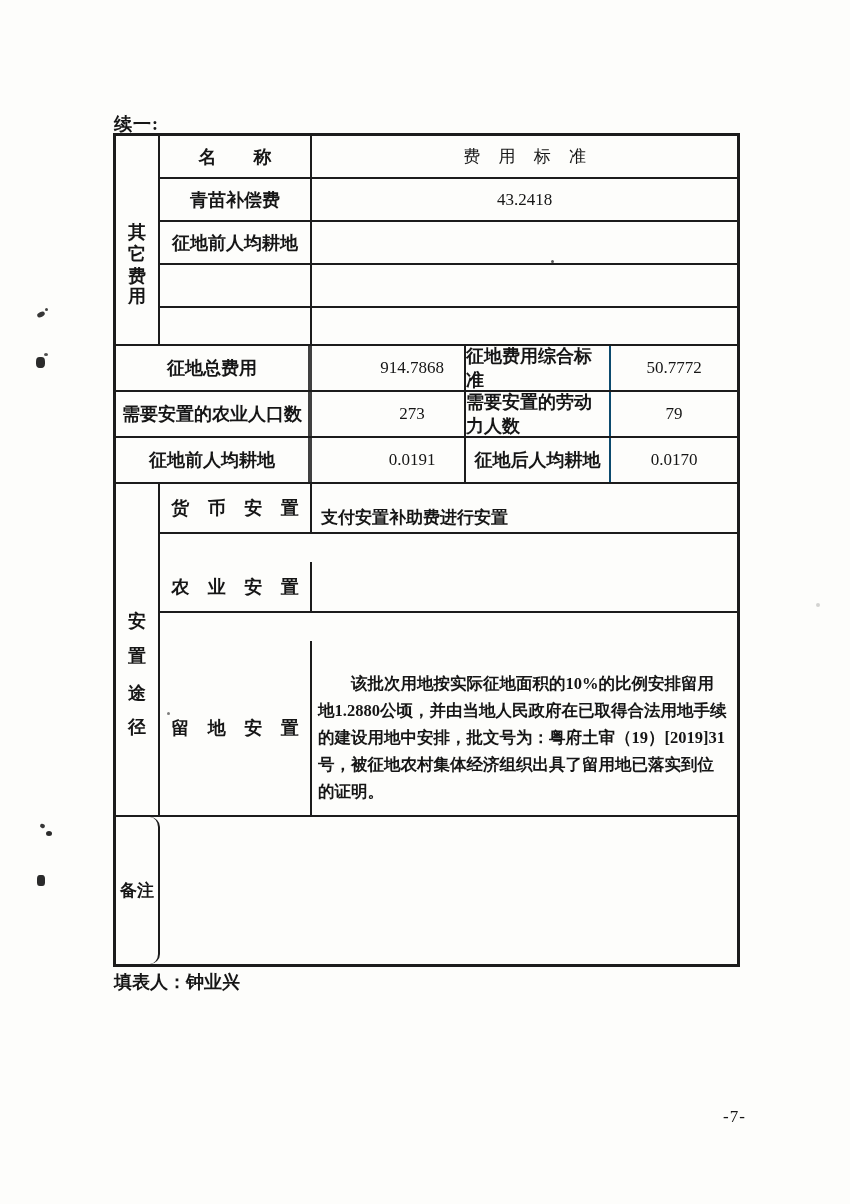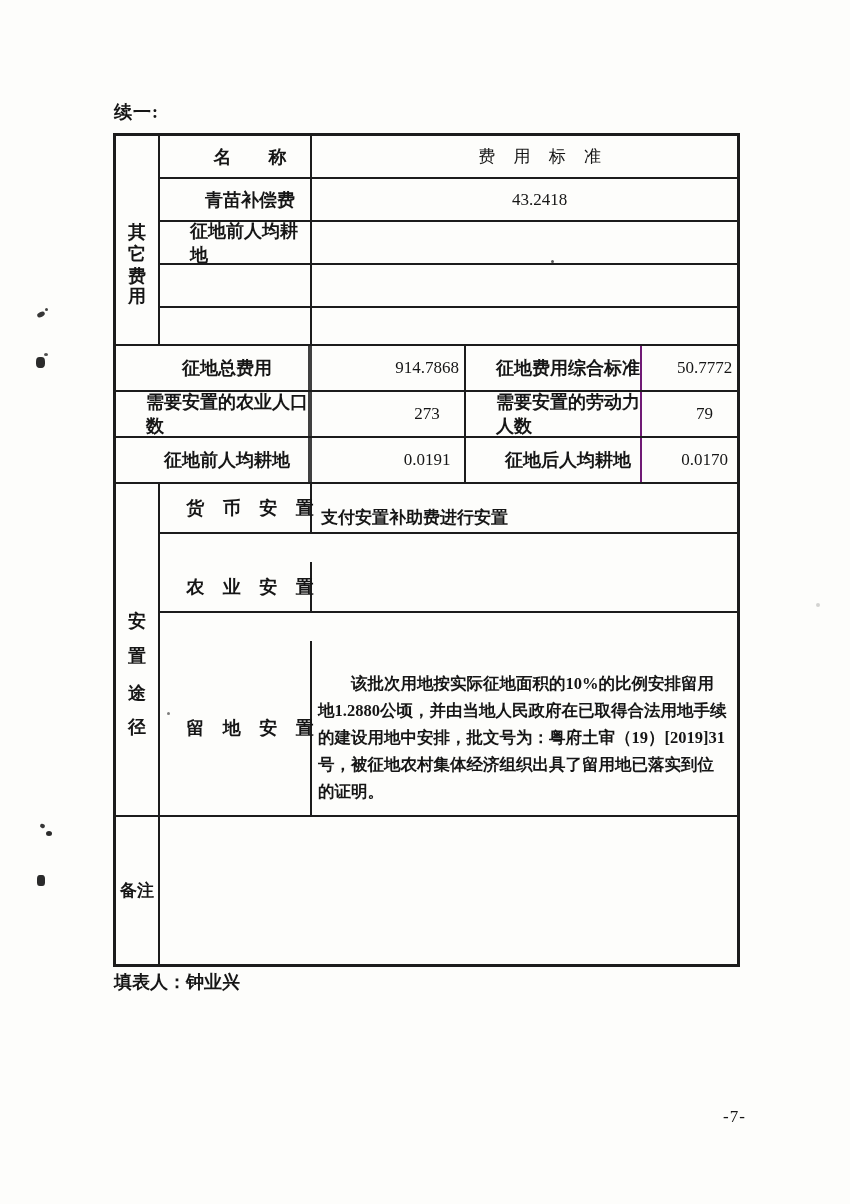--- a/index.html
+++ b/index.html
@@ -7,21 +7,21 @@
   body {
     position: relative;
     background: #fdfdfb;
     color: #161616;
     font-family: "Liberation Serif", "DejaVu Serif", serif;
     overflow: hidden;
   }
   .page { position: absolute; inset: 0; }
 
   .cont-label {
-    position: absolute; left: 114px; top: 100px;
+    position: absolute; left: 114px; top: 112px;
     font-size: 18px; font-weight: 600; letter-spacing: 1px;
   }
 
   .doc-table {
     position: absolute; left: 113px; top: 133px;
     width: 627px; height: 834px;
     border: 3px solid #1c1c1c;
     display: flex; flex-direction: column;
     background: transparent;
   }
@@ -38,31 +38,31 @@
   }
   .v-a { letter-spacing: 22px; margin-bottom: -22px; }
   .v-c { letter-spacing: 36px; margin-bottom: -36px; }
 
   .colA { flex: 1; display: flex; flex-direction: column; }
   .rowA { display: flex; height: 43px; border-bottom: 2px solid #1c1c1c; }
   .rowA:last-child { border-bottom: none; flex: 1; height: auto; }
 
   .cell {
     display: flex; align-items: center; justify-content: center;
-    font-size: 18px; font-weight: 600; padding-left: 30px;
+    font-size: 18px; font-weight: 600;
   }
   .name-col { width: 152px; border-right: 2px solid #1c1c1c; }
   .val-col { flex: 1; font-size: 17px; font-weight: 500; }
   .spaced { white-space: pre; word-spacing: 14px; }
 
   
   .rowB { height: 46px; display: flex; border-bottom: 2px solid #1c1c1c; }
   .rowB .c1 { width: 196px; border-right: 4px solid #404040; }
   .rowB .c2 { width: 106px; border-right: 2px solid #1c1c1c; font-size: 17px; font-weight: 500; margin-left: 48px; }
-  .rowB .c3 { width: 176px; border-right: 2px solid #701a75; }
+  .rowB .c3 { width: 145px; border-right: 2px solid #0c4a6e; }
   .rowB .c4 { flex: 1; font-size: 17px; font-weight: 500; }
 
   
   .blockC { height: 333px; display: flex; border-bottom: 2px solid #1c1c1c; }
   .colC { flex: 1; display: flex; flex-direction: column; gap: 28px; }
   .rowC { display: flex; border-bottom: 2px solid #1c1c1c; }
   .rowC.r1 { height: 71px; }
   .rowC.r2 { height: 72px; }
   .rowC.r3 { flex: 1; border-bottom: none; }
   .content-cell {
@@ -73,21 +73,21 @@
   .para {
     font-size: 16.5px; line-height: 27px; text-indent: 2em;
     font-weight: 600;
   }
 
   
   .blockD { flex: 1; display: flex; }
   .remarks-label-cell {
     width: 44px; border-right: 2px solid #1c1c1c;
     display: flex; align-items: center; justify-content: center;
-    font-size: 17px; font-weight: 600; white-space: nowrap;
+    font-size: 17px; font-weight: 600; white-space: nowrap; border-radius: 10px;
   }
   .remarks-content { flex: 1; font-size: 17px; font-weight: 500; }
 
   
   .filler-line { position: absolute; left: 114px; top: 970px; font-size: 18px; font-weight: 600; }
   .page-num { position: absolute; left: 723px; top: 1107px; font-size: 17px; font-weight: 500; letter-spacing: 1px; }
 
   
   .smudge { position: absolute; background: #141414; border-radius: 50%; }
   .s1 { left: 37px; top: 312px; width: 8px; height: 5px; transform: rotate(-25deg); opacity: .85; }

